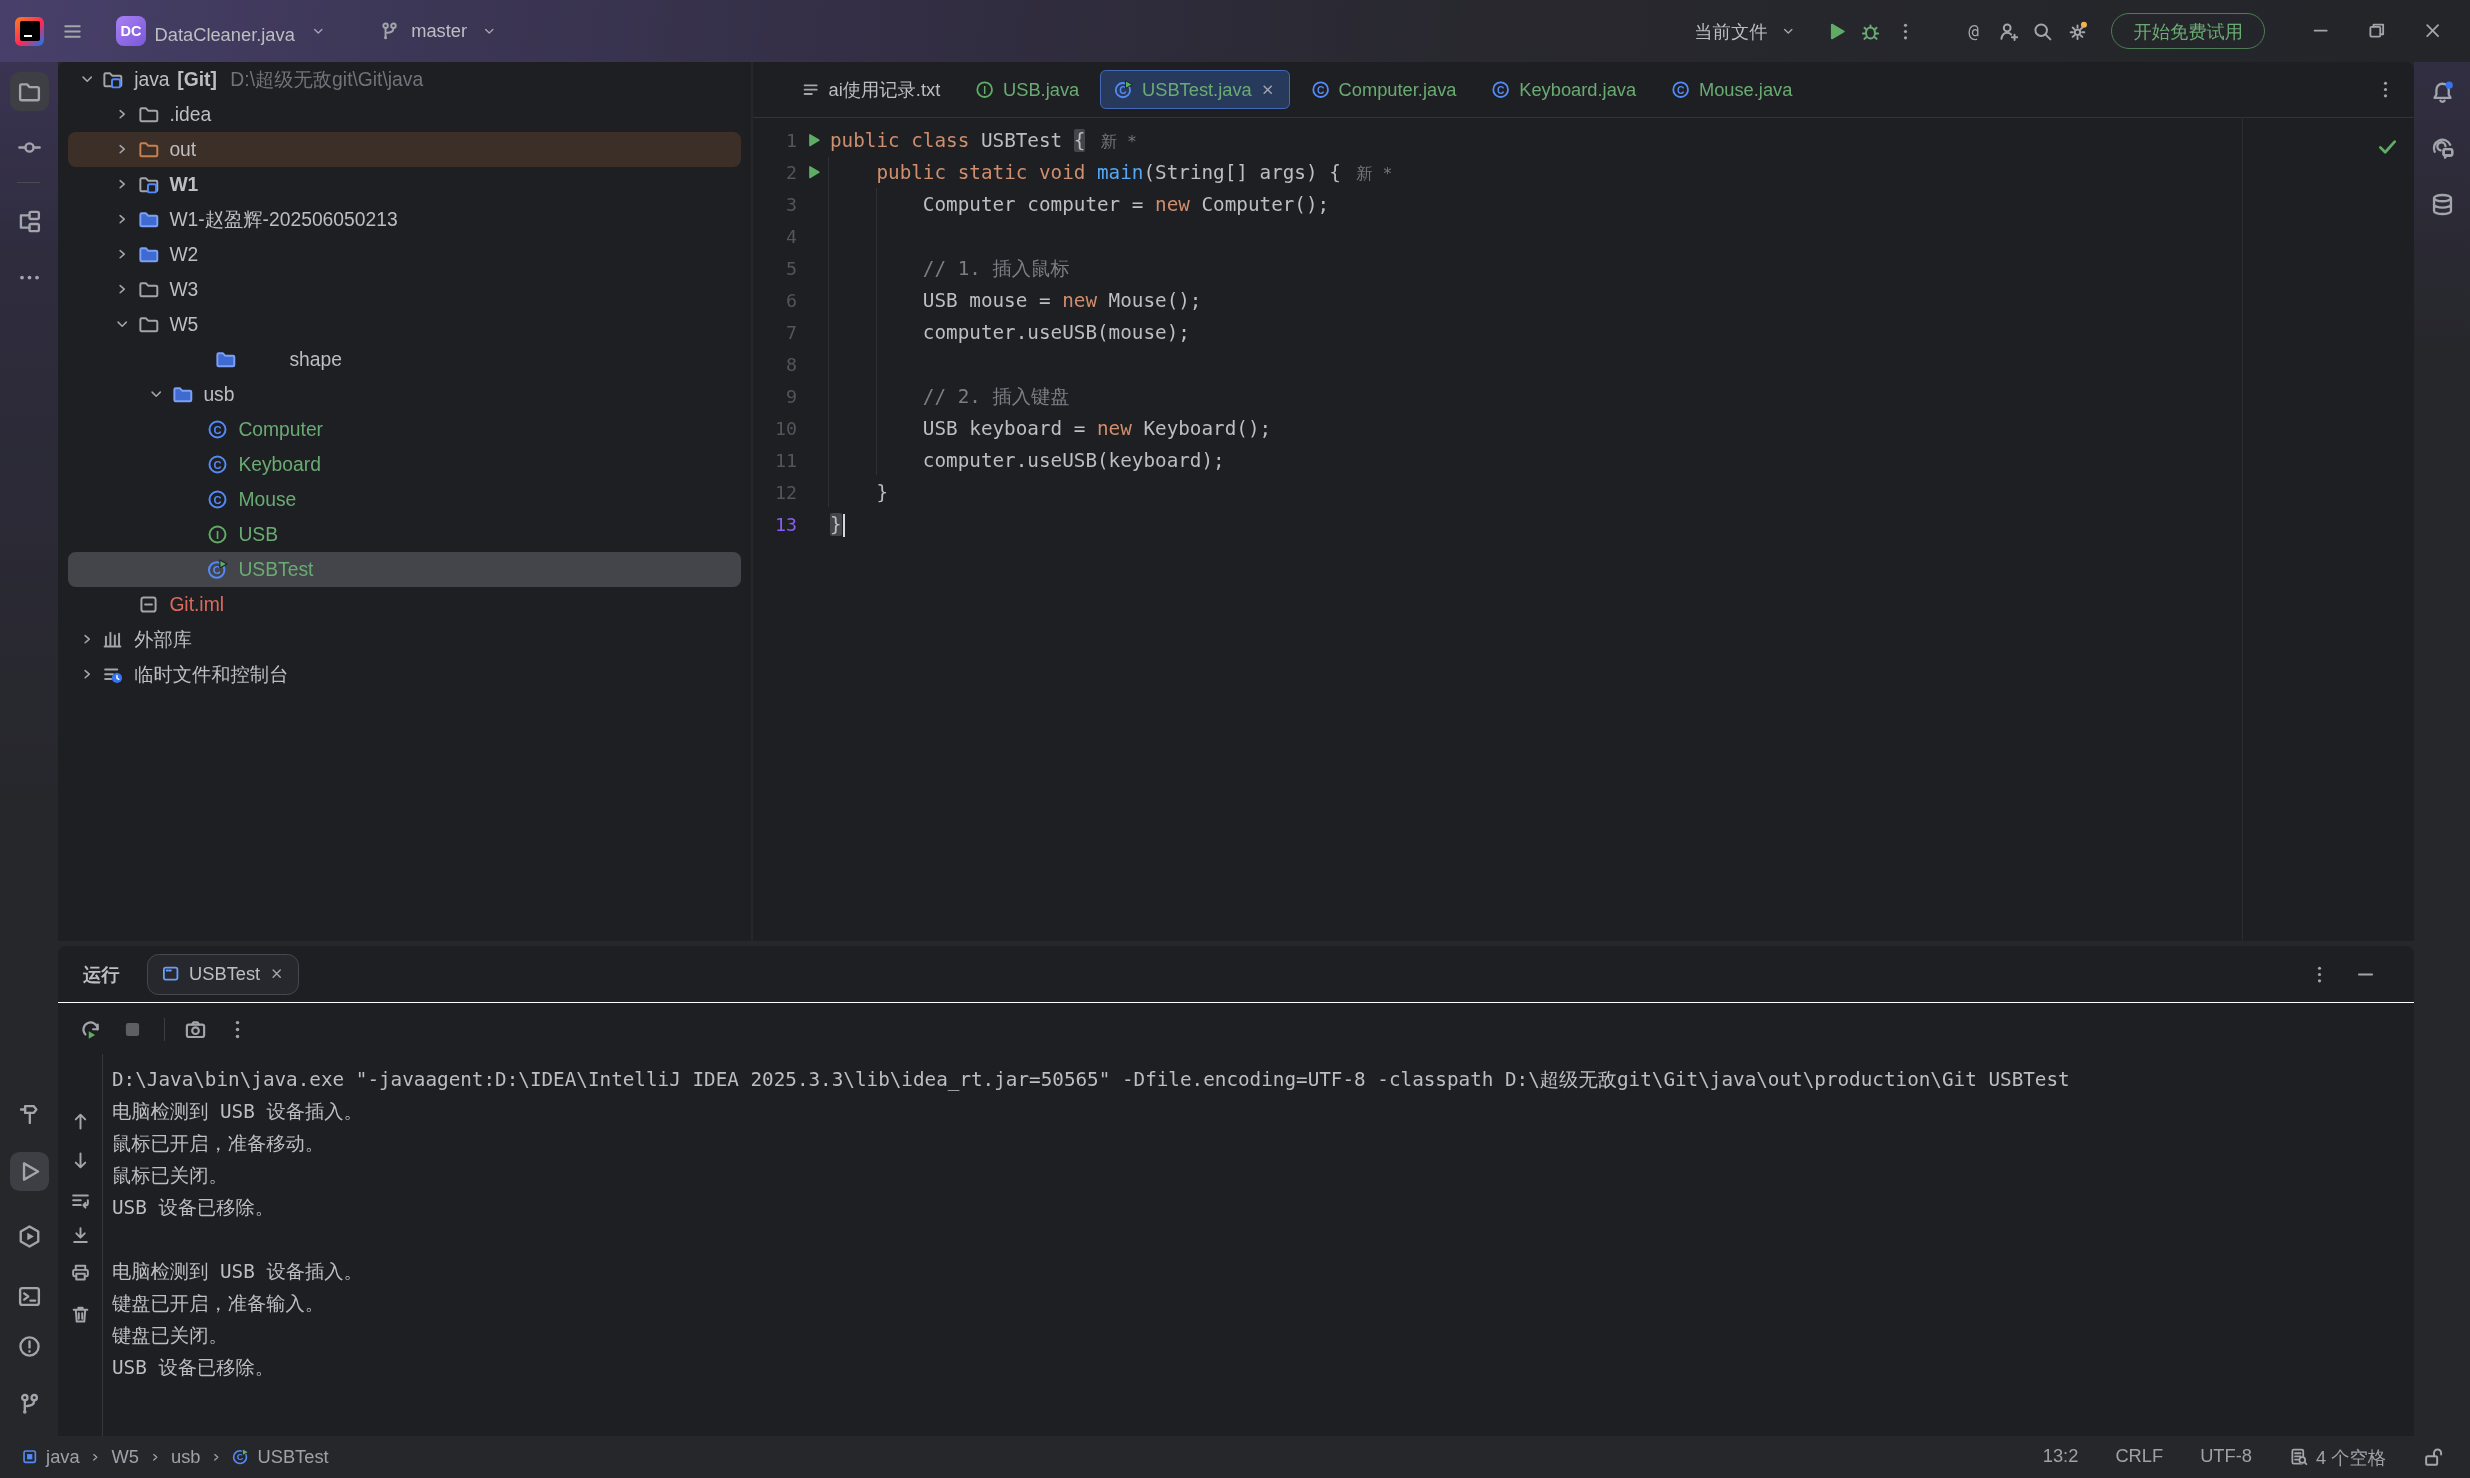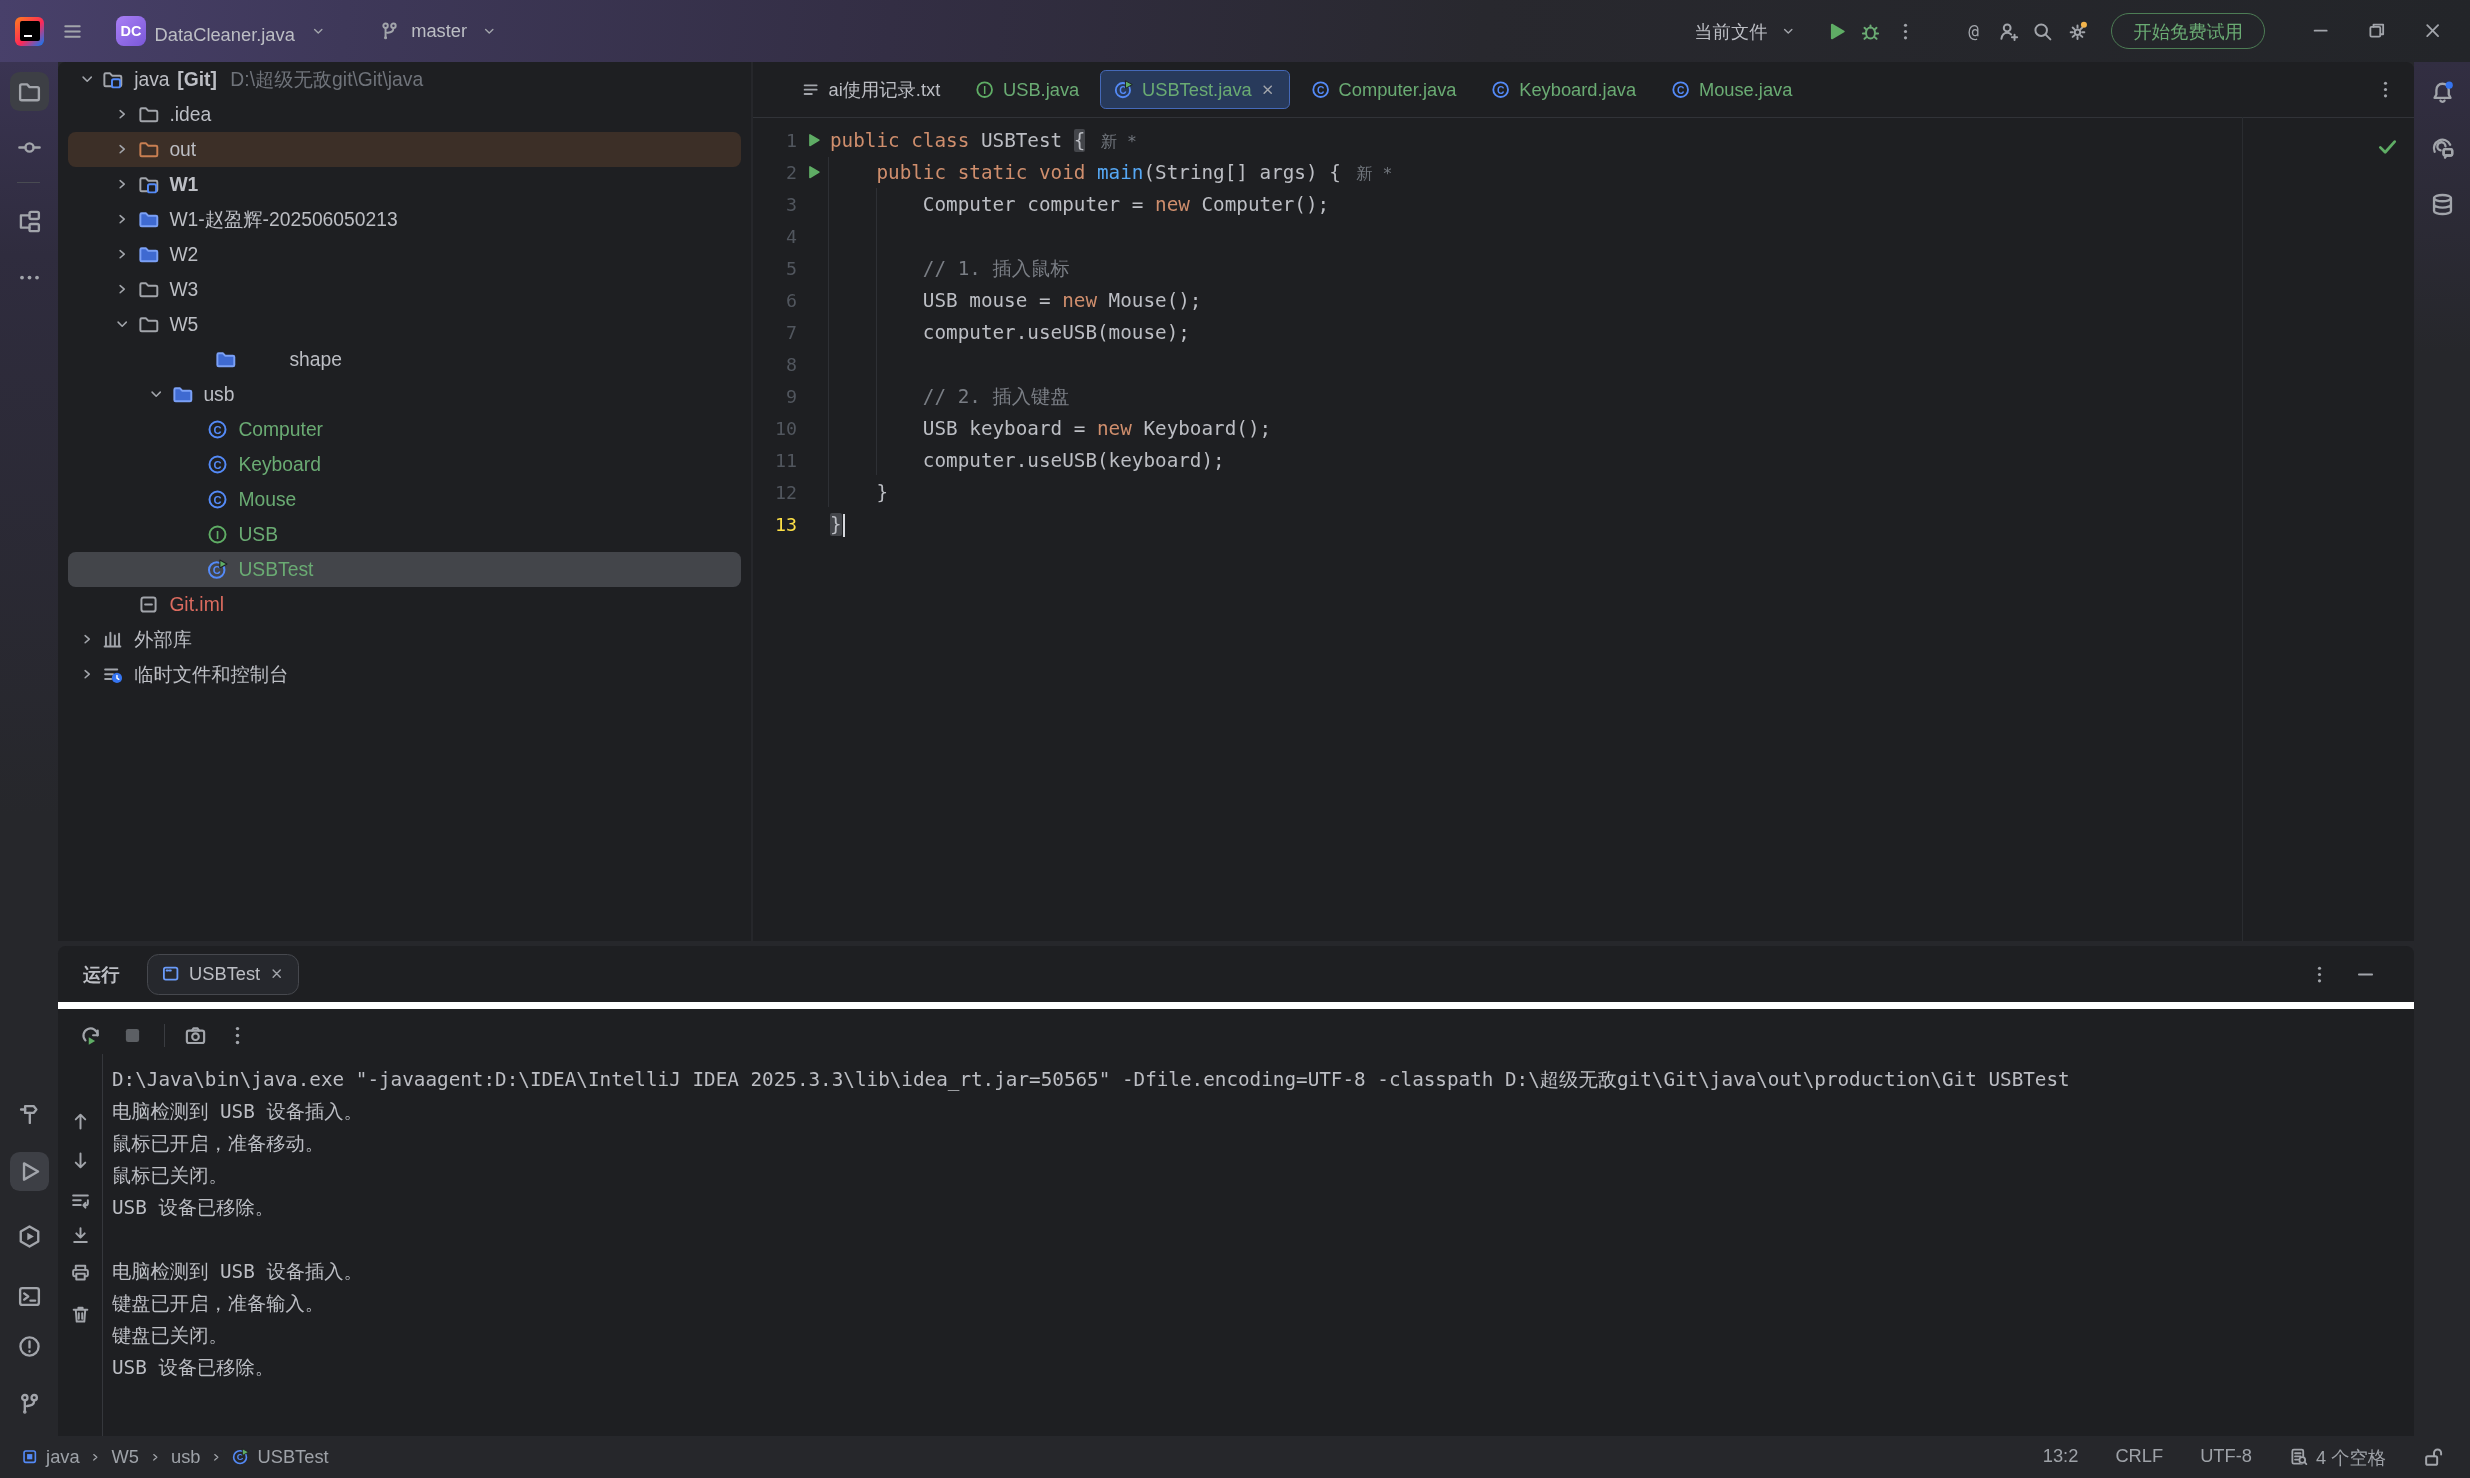--- a/index.html
+++ b/index.html
@@ -73,29 +73,29 @@
         font-family:"DejaVu Sans Mono",monospace;font-size:19.3px;color:#bcbec4;overflow:hidden}
   .cl{display:flex;height:32px;line-height:32px}
   .ln{width:44px;text-align:right;color:#51565e;font-size:18.3px;flex:none}
   .gi{width:33px;flex:none;display:flex;align-items:center;justify-content:center}
   .gi svg{width:16.4px;height:16.4px}
   .ct{white-space:pre}
   .tok-k{color:#cf8e6d}.tok-f{color:#56a8f5}.tok-c{color:#7a7e85}
   .tok-b{background:#43454a;border-radius:1.9px}
   .hint{color:#70757c;font-size:16.4px;margin-left:15.4px}
   .caret{display:inline-block;width:1.9px;height:23px;background:#d6d8dd;vertical-align:middle;margin-left:1px}
-  .cl.cur .ln{color:#fde047}
+  .cl.cur .ln{color:#8b5cf6}
   .guide{position:absolute;width:1px;background:#2e3035}
   .mguide{position:absolute;width:1px;background:#2a2c30;top:55px;bottom:0;left:1489px}
   .echeck{position:absolute;right:15.4px;top:73px;width:23px;height:23px}
   .echeck svg{width:23px;height:23px}
 
   
   .bottom{position:absolute;left:58px;top:946px;width:2356px;height:490px;background:#1e1f22;border-radius:7.7px 7.7px 0 0}
-  .run-head{height:56px;display:flex;align-items:center;padding-left:25px;border-bottom:7px solid #ffffff;position:relative}
+  .run-head{height:56px;display:flex;align-items:center;padding-left:25px;border-bottom:1px solid #ffffff;position:relative}
   .run-title{font-weight:bold;font-size:18.3px}
   .run-tab{display:flex;align-items:center;gap:8.7px;height:39px;padding:0 13.5px;margin-left:27px;
            border:1px solid #46484e;border-radius:11.6px;background:#26282d;font-size:18.3px}
   .run-tab .ic svg{width:19.3px;height:19.3px}
   .rh-ic{position:absolute;top:14.5px;width:27px;height:27px}
   .rh-ic svg{width:21px;height:21px}
   .run-toolbar{height:52px;display:flex;align-items:center;gap:19.3px;padding-left:21px}
   .run-toolbar .ic svg{width:23px;height:23px}
   .vsep{width:1px;height:23px;background:#3a3c41}
   .console{position:absolute;top:108px;left:0;right:0;bottom:0}

